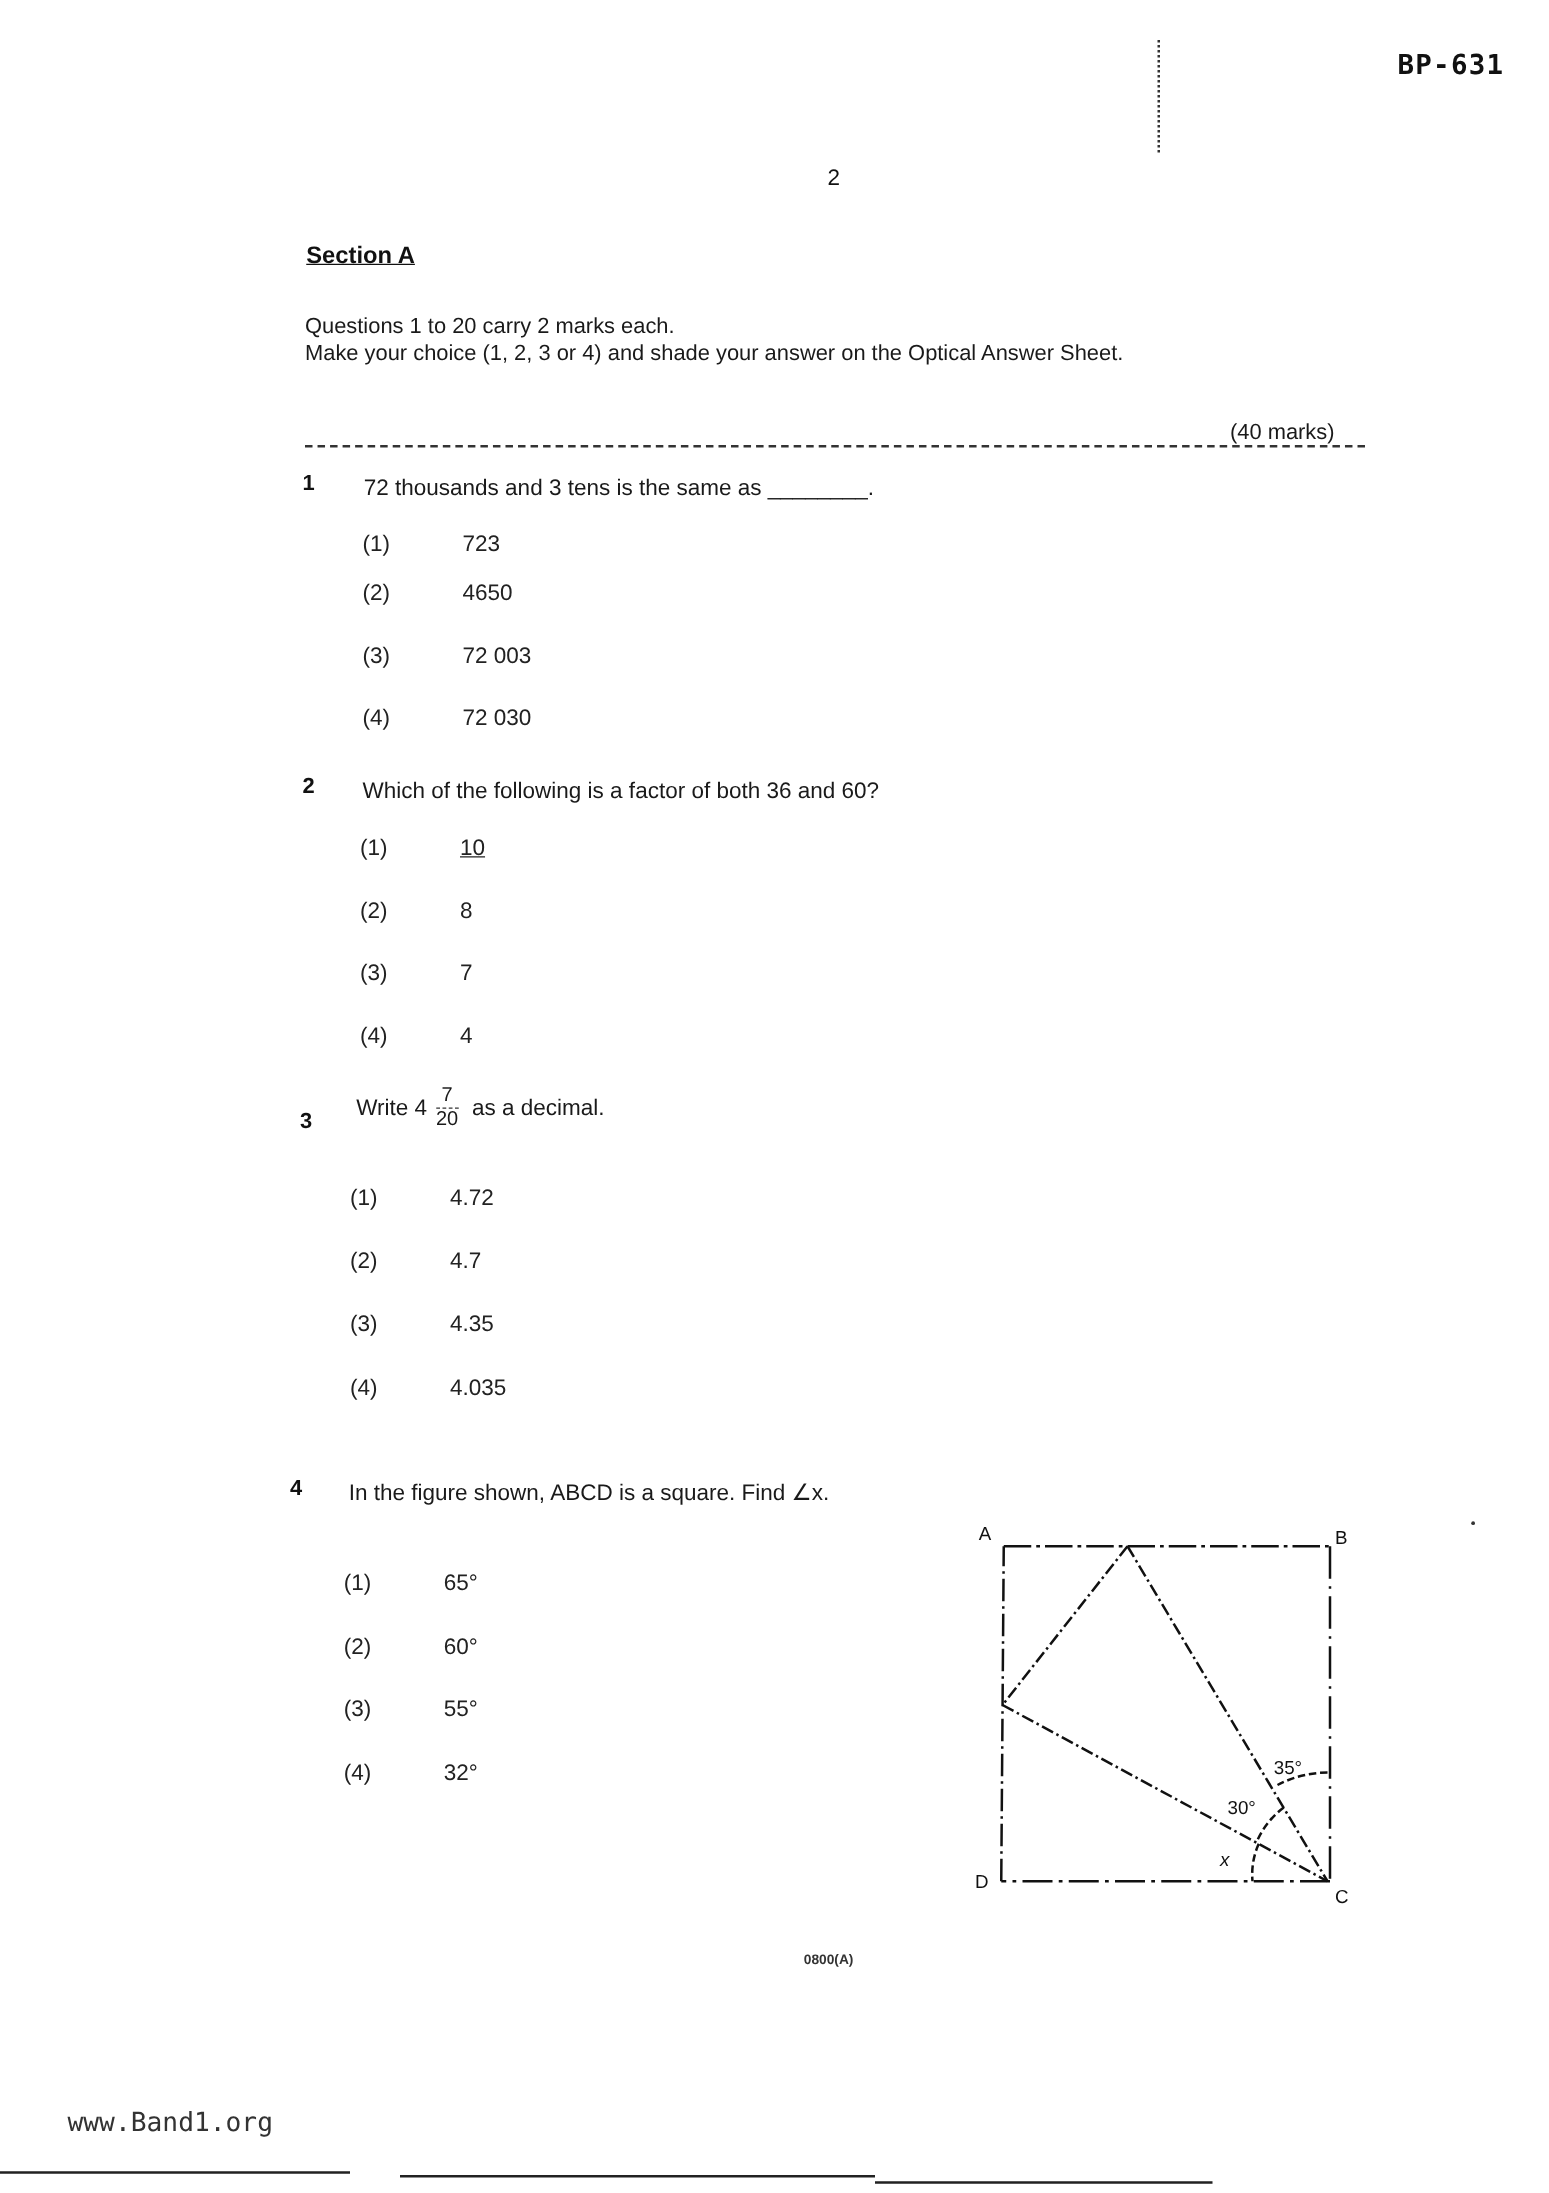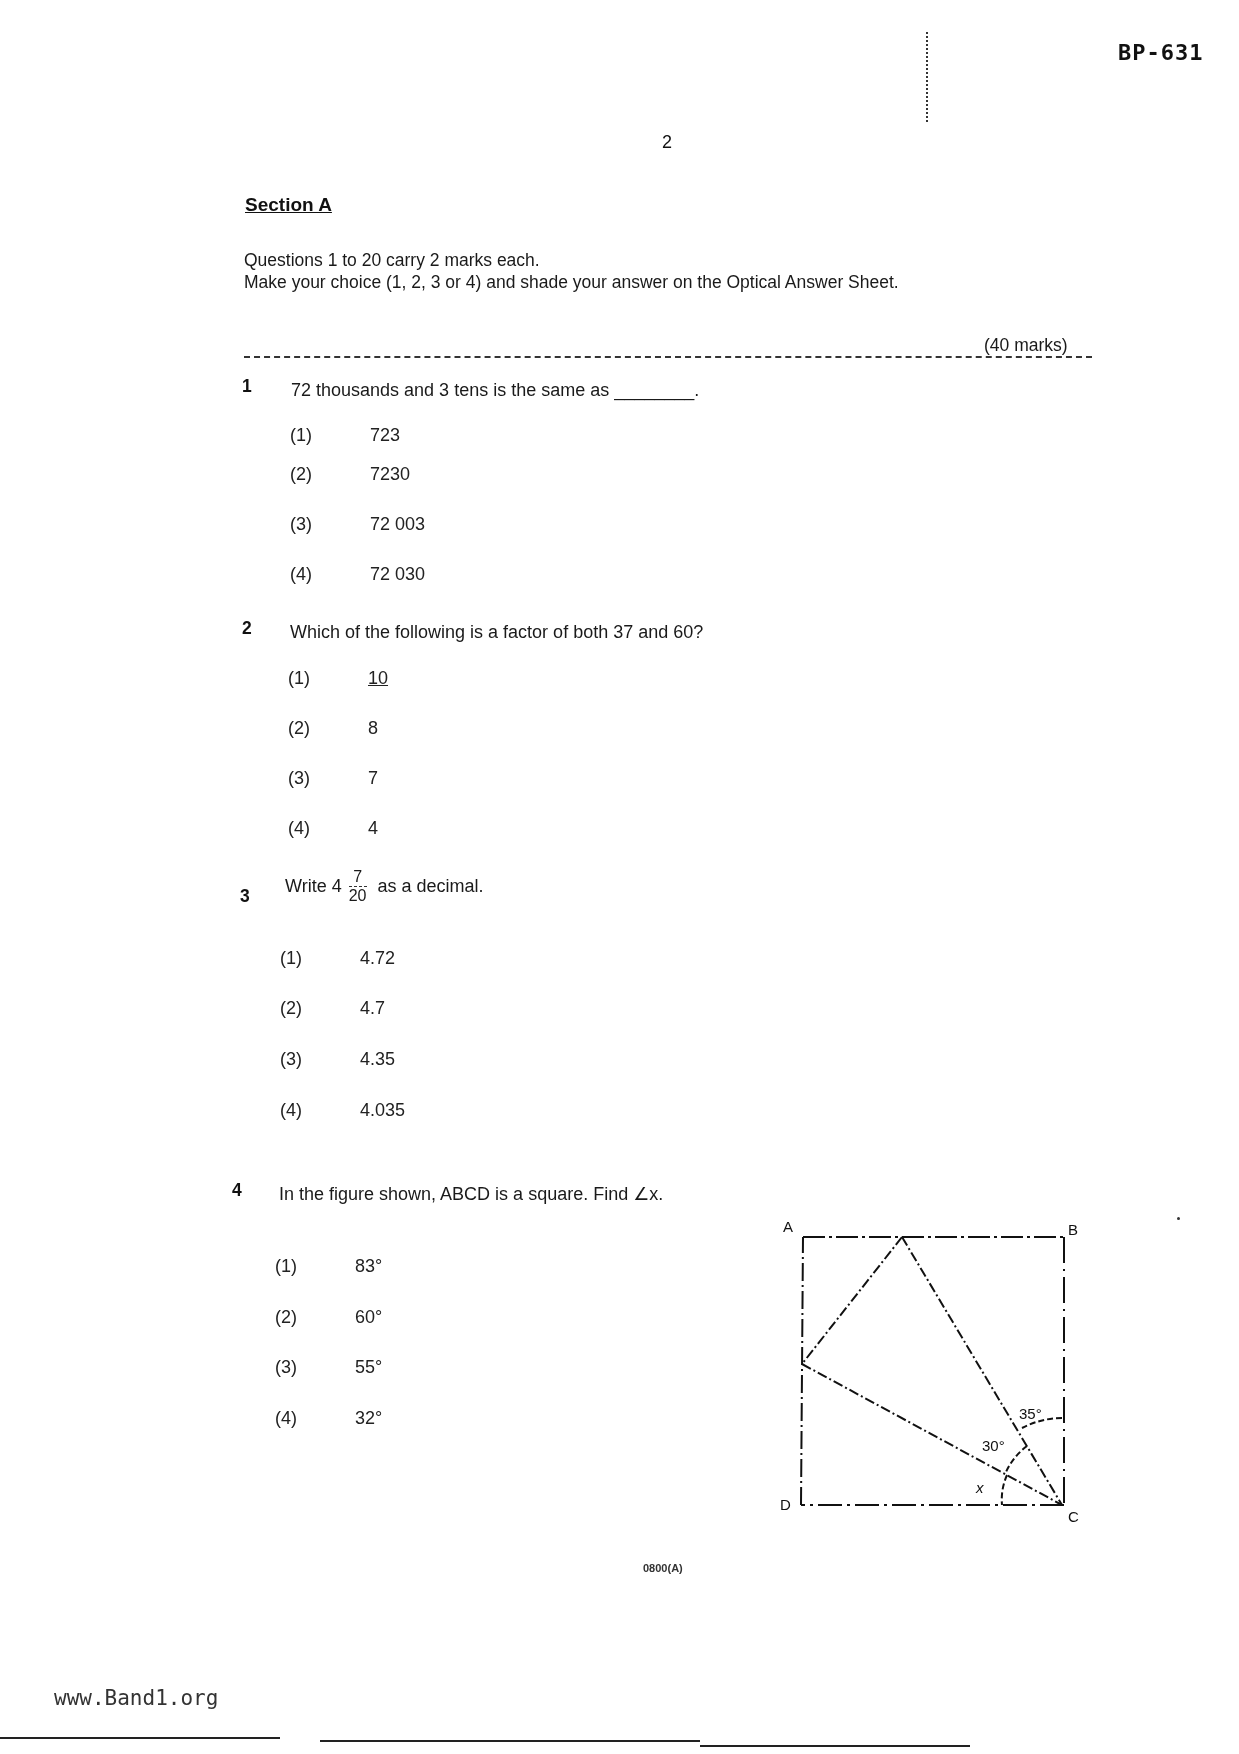--- a/index.html
+++ b/index.html
@@ -33,26 +33,26 @@
 <div class="abs instr" style="left:244px; top:249px;">
   <div>Questions 1 to 20 carry 2 marks each.</div>
   <div>Make your choice (1, 2, 3 or 4) and shade your answer on the Optical Answer Sheet.</div>
 </div>
 <div class="abs instr" style="left:984px; top:334px;">(40 marks)</div>
 <div class="rule" style="left:244px; top:356px; width:848px;"></div>
 
 <div class="abs qnum" style="left:242px; top:376px;">1</div>
 <div class="abs qtext" style="left:291px; top:380px;">72 thousands and 3 tens is the same as ________.</div>
 <div class="abs opt" style="left:290px; top:413px;margin-top:12px;"><span class="optlabel">(1)</span><span>723</span></div>
-<div class="abs opt" style="left:290px; top:464px;"><span class="optlabel">(2)</span><span>7230</span></div>
+<div class="abs opt" style="left:290px; top:464px;"><span class="optlabel">(2)</span><span>4650</span></div>
 <div class="abs opt" style="left:290px; top:514px;"><span class="optlabel">(3)</span><span>72 003</span></div>
 <div class="abs opt" style="left:290px; top:564px;"><span class="optlabel">(4)</span><span>72 030</span></div>
 
 <div class="abs qnum" style="left:242px; top:618px;">2</div>
-<div class="abs qtext" style="left:290px; top:622px;">Which of the following is a factor of both 37 and 60?</div>
+<div class="abs qtext" style="left:290px; top:622px;">Which of the following is a factor of both 36 and 60?</div>
 <div class="abs opt" style="left:288px; top:668px;text-decoration:underline;"><span class="optlabel">(1)</span><span>10</span></div>
 <div class="abs opt" style="left:288px; top:718px;"><span class="optlabel">(2)</span><span>8</span></div>
 <div class="abs opt" style="left:288px; top:768px;"><span class="optlabel">(3)</span><span>7</span></div>
 <div class="abs opt" style="left:288px; top:818px;"><span class="optlabel">(4)</span><span>4</span></div>
 
 <div class="abs qnum" style="left:240px; top:886px;">3</div>
 <div class="abs qtext" style="left:285px; top:868px;">
   <span style="vertical-align:middle;">Write 4</span>
   <span class="frac">
     <span class="num">7</span>
@@ -60,21 +60,21 @@
   </span>
   <span style="vertical-align:middle;">as a decimal.</span>
 </div>
 <div class="abs opt" style="left:280px; top:948px;"><span class="optlabel">(1)</span><span>4.72</span></div>
 <div class="abs opt" style="left:280px; top:998px;"><span class="optlabel">(2)</span><span>4.7</span></div>
 <div class="abs opt" style="left:280px; top:1049px;"><span class="optlabel">(3)</span><span>4.35</span></div>
 <div class="abs opt" style="left:280px; top:1100px;"><span class="optlabel">(4)</span><span>4.035</span></div>
 
 <div class="abs qnum" style="left:232px; top:1180px;">4</div>
 <div class="abs qtext" style="left:279px; top:1183px;">In the figure shown, ABCD is a square. Find ∠x.</div>
-<div class="abs opt" style="left:275px; top:1256px;"><span class="optlabel">(1)</span><span>83°</span></div>
+<div class="abs opt" style="left:275px; top:1256px;"><span class="optlabel">(1)</span><span>65°</span></div>
 <div class="abs opt" style="left:275px; top:1307px;"><span class="optlabel">(2)</span><span>60°</span></div>
 <div class="abs opt" style="left:275px; top:1357px;"><span class="optlabel">(3)</span><span>55°</span></div>
 <div class="abs opt" style="left:275px; top:1408px;"><span class="optlabel">(4)</span><span>32°</span></div>
 
 <svg class="abs" width="1239" height="1754" style="left:0; top:0; pointer-events:none;" viewBox="0 0 1239 1754">
   <g stroke="#111" stroke-width="2" fill="none">
     <line x1="803" y1="1237" x2="1064" y2="1237" stroke-dasharray="22 4 3 4"></line>
     <line x1="1064" y1="1237" x2="1064" y2="1505" stroke-dasharray="26 6 2 6"></line>
     <line x1="1064" y1="1505" x2="801" y2="1505" stroke-dasharray="24 5 3 5"></line>
     <line x1="801" y1="1505" x2="803" y2="1237" stroke-dasharray="18 4 2 4"></line>

